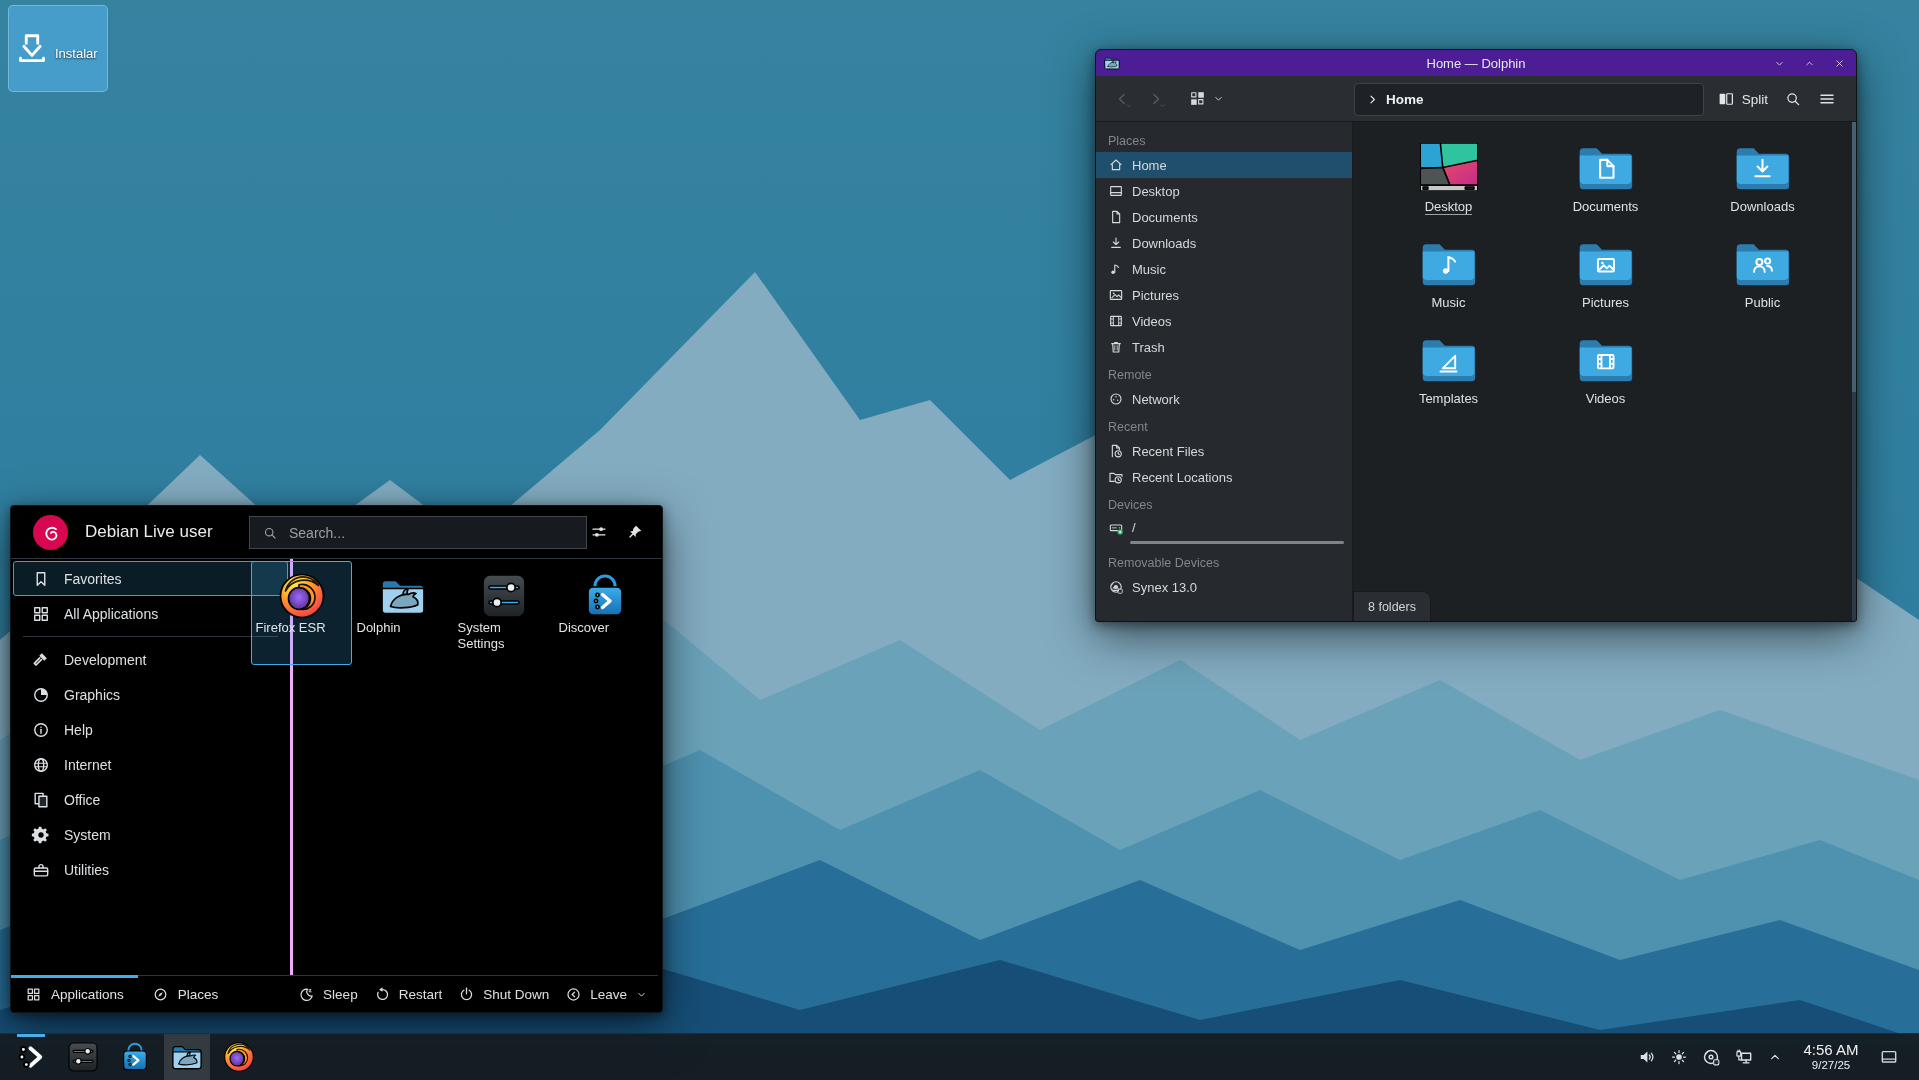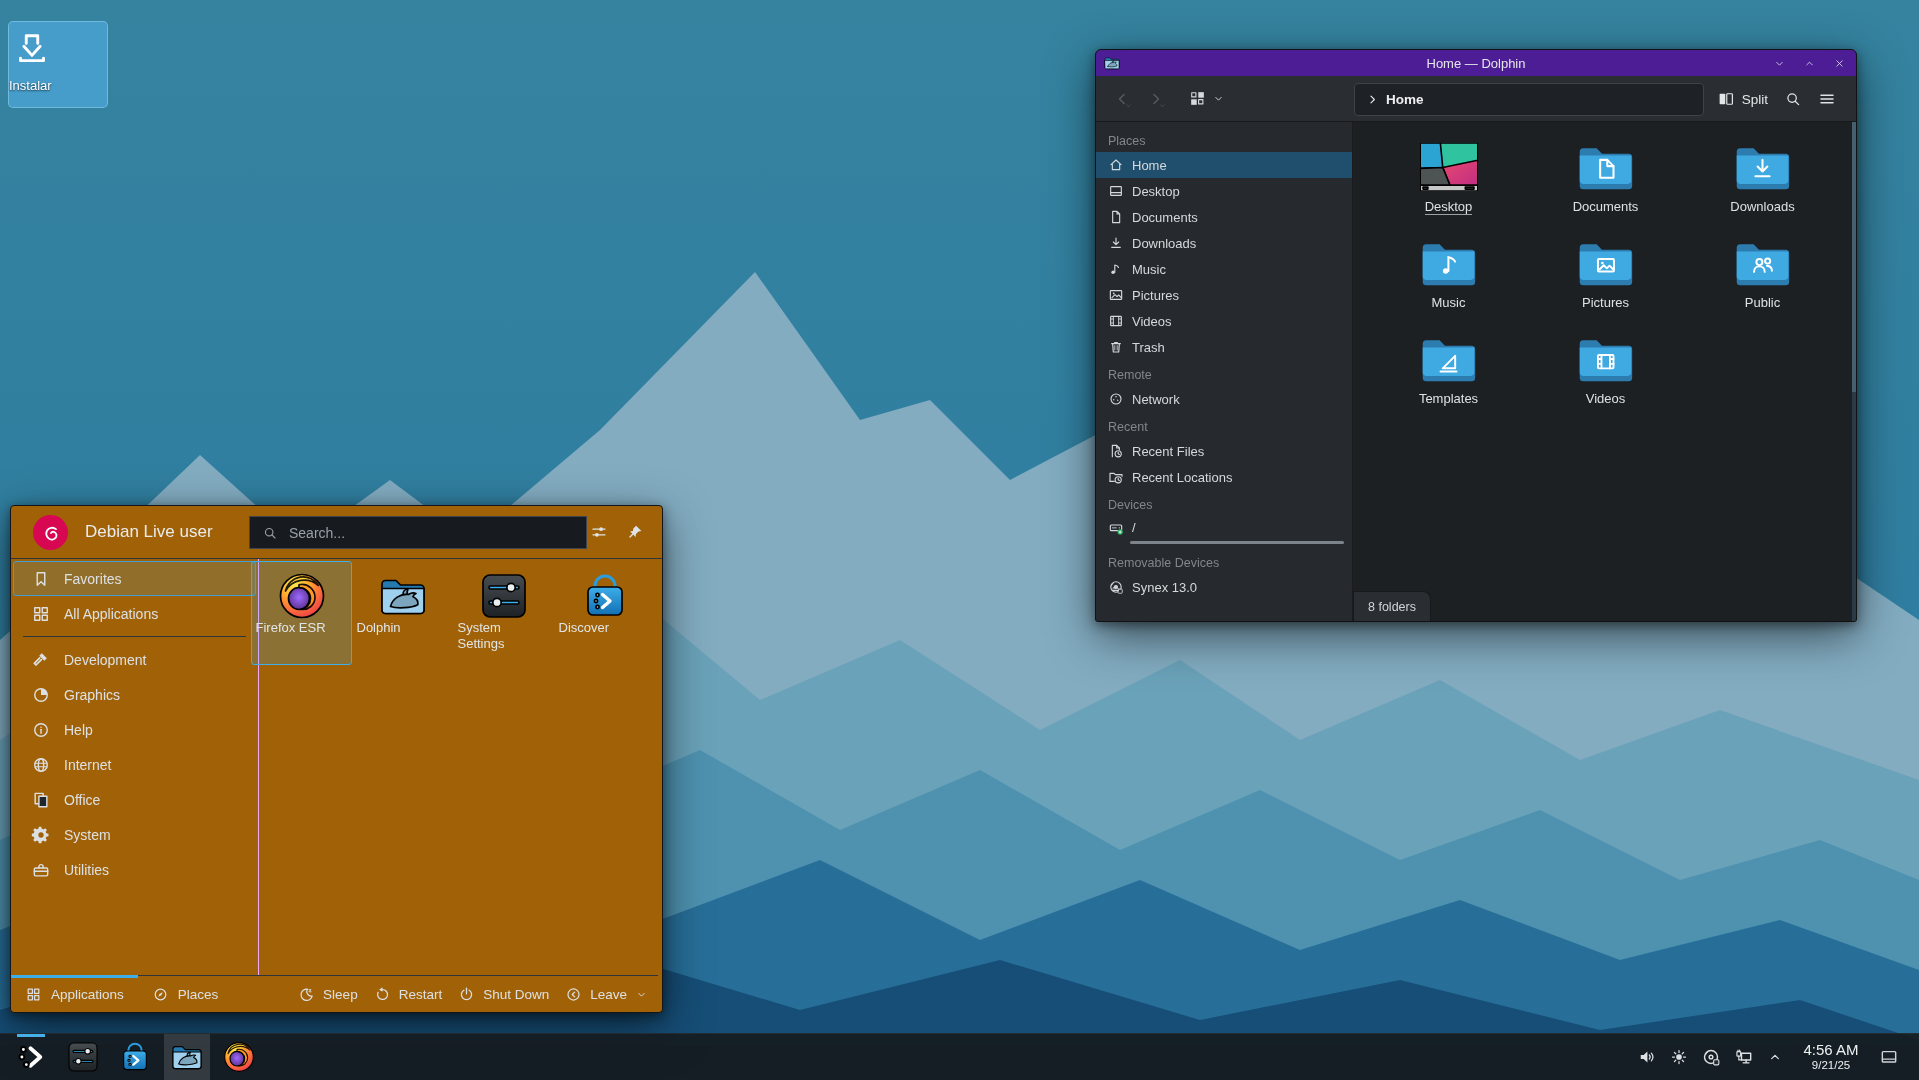--- a/index.html
+++ b/index.html
@@ -3,22 +3,22 @@
 <meta charset="utf-8">
 <style>
   html,body{margin:0;padding:0;background:#0c3a5c;}
   *{box-sizing:border-box;}
   body{font-family:"Liberation Sans", sans-serif; -webkit-font-smoothing:antialiased;}
   .desktop{position:relative;width:1919px;height:1080px;overflow:hidden;}
   .wallpaper{position:absolute;inset:0;}
   .ic{fill:none;stroke:currentColor;stroke-width:1.7;stroke-linecap:round;stroke-linejoin:round;display:block;}
 
   
-  .shortcut{position:absolute;left:8px;top:21px;width:100px;height:87px;background:rgba(72,160,205,.92);
-    border:1px solid rgba(150,210,240,.55);border-radius:5px;display:flex;flex-direction:column;align-items:flex-start;padding-top:7px;}
+  .shortcut{position:absolute;left:8px;top:5px;width:100px;height:87px;background:rgba(72,160,205,.92);
+    border:1px solid rgba(150,210,240,.55);border-radius:5px;display:flex;flex-direction:row;align-items:center;padding-top:7px;}
   .shortcut .lbl{color:#fff;font-size:13px;margin-top:3px;text-shadow:0 1px 2px rgba(0,0,0,.7);}
 
   
   .window{position:absolute;box-shadow:0 14px 46px rgba(0,0,0,.55),0 3px 12px rgba(0,0,0,.45);border-radius:6px 6px 3px 3px;}
   .dolphin{left:1095px;top:49px;width:762px;height:573px;background:#1d2023;border-radius:6px 6px 3px 3px;overflow:hidden;
     border:1px solid #101214;}
   .titlebar{position:absolute;left:0;top:0;right:0;height:26px;background:#4c1d95;display:flex;align-items:center;}
   .titlebar .t-title{position:absolute;left:0;right:0;text-align:center;color:#e4e7e9;font-size:13px;}
   .t-appicon{margin-left:8px;z-index:2;}
   .t-ctrls{position:absolute;right:10px;top:0;height:26px;display:flex;align-items:center;gap:17px;color:#dfe3e6;z-index:2;}
@@ -49,32 +49,32 @@
   .fgrid{position:absolute;left:0;top:0;display:grid;grid-template-columns:repeat(3,157px);grid-auto-rows:96px;padding:16px 0 0 17px;}
   .fcell{display:flex;flex-direction:column;align-items:center;}
   .fcell .flbl{color:#dde1e4;font-size:13px;margin-top:3px;}
   .flbl.focused{border-bottom:1px solid #9aa1a7;}
   .scrolltrack{position:absolute;right:0;top:0;bottom:0;width:4px;background:#2b3a44;}
   .scrollthumb{position:absolute;right:0;top:0;width:4px;height:270px;background:#47606f;}
   .statustab{position:absolute;left:257px;bottom:0;height:30px;background:#2a2d31;border:1px solid #17191c;border-bottom:none;
     border-top-right-radius:8px;color:#d2d6d9;font-size:12.5px;display:flex;align-items:center;padding:0 14px;}
 
   
-  .kickoff{left:10px;top:505px;width:653px;height:508px;background:#a16207;border:1px solid #12161b;border-radius:4px;overflow:hidden;}
+  .kickoff{left:10px;top:505px;width:653px;height:508px;background:#000000;border:1px solid #12161b;border-radius:4px;overflow:hidden;}
   .ko-head{position:absolute;left:0;top:0;right:0;height:53px;border-bottom:1px solid #2e343b;display:flex;align-items:center;}
   .avatar{position:absolute;left:22px;top:9px;width:35px;height:35px;border-radius:50%;background:#d70751;display:flex;align-items:center;justify-content:center;color:#fff;}
   .ko-user{position:absolute;left:74px;color:#e9ebed;font-size:17px;}
   .ko-search{position:absolute;left:238px;top:10px;width:338px;height:33px;background:#171b20;border:1px solid #40464d;border-radius:0;
     display:flex;align-items:center;color:#99a0a7;}
   .ko-search .ic{margin-left:12px;}
   .ko-search input{background:transparent;border:none;outline:none;color:#cfd3d7;font-size:14px;margin-left:9px;width:250px;font-family:inherit;}
   .ko-search input::placeholder{color:#99a0a7;}
   .ko-hicons{position:absolute;right:18px;display:flex;gap:18px;color:#dfe3e6;}
   .ko-body{position:absolute;left:0;top:53px;right:0;bottom:37px;}
-  .ko-side{position:absolute;left:0;top:0;width:248px;bottom:0;border-right:1px solid #f0abfc;padding-top:2px;}
+  .ko-side{position:absolute;left:0;top:0;width:282px;bottom:0;border-right:3px solid #f0abfc;padding-top:2px;}
   .cat{height:35px;display:flex;align-items:center;color:#dde0e3;font-size:14px;position:relative;margin:0 2px;border-radius:3px;border:1px solid transparent;}
   .cat .ic{position:absolute;left:17px;}
   .cat span{margin-left:50px;}
   .cat.sel{background:rgba(61,174,233,.16);border:1px solid #3d9fd4;}
   .cat-sep{height:1px;background:#2e343b;margin:5px 12px;}
   .favgrid{position:absolute;left:240px;top:2px;display:grid;grid-template-columns:repeat(4,101px);grid-auto-rows:104px;}
   .fav{display:flex;flex-direction:column;align-items:center;padding-top:10px;border:1px solid transparent;border-radius:3px;}
   .fav.sel{background:rgba(61,174,233,.20);border:1px solid #3daee9;}
   .fav .flabel{color:#e2e5e7;font-size:13px;text-align:left;line-height:1.2;width:92px;}
   .ko-foot{position:absolute;left:0;bottom:0;right:4px;height:37px;border-top:1px solid #2e343b;display:flex;align-items:center;color:#dde0e3;}
@@ -878,21 +878,21 @@
           </svg>
           <svg class="ic" width="22" height="20">
             <use href="#i-network-wired"></use>
           </svg>
           <svg class="ic" width="16" height="16">
             <use href="#i-caret-up"></use>
           </svg>
         </span>
       <span class="clock">
         <div class="time">4:56 AM</div>
-        <div class="date">9/21/25</div>
+        <div class="date">9/27/25</div>
       </span>
       <svg class="ic" width="20" height="20" style="color:#cfd4d8">
           <use href="#i-show-desktop"></use>
         </svg>
     </div>
   </div>
 
 </div>
 
 </body></html>

